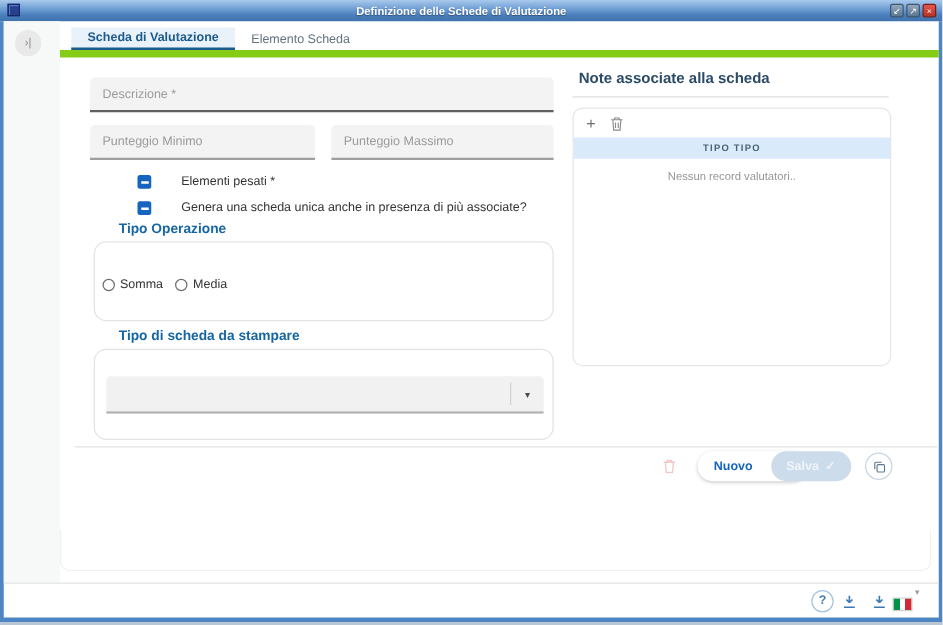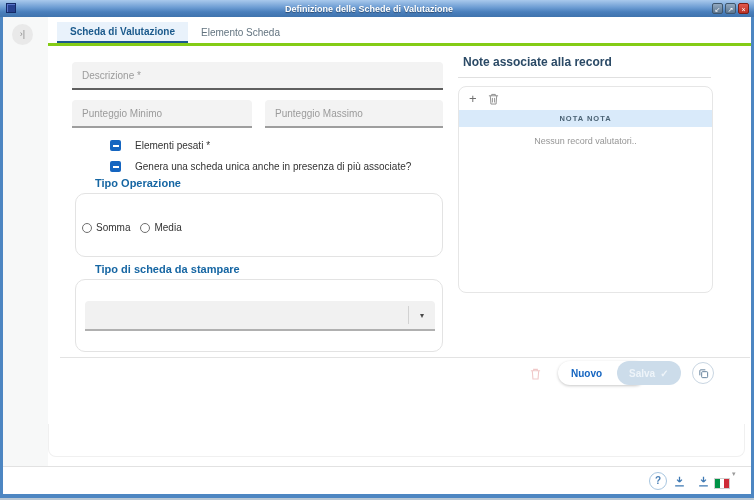--- a/index.html
+++ b/index.html
@@ -24,34 +24,34 @@
   .win-border-b { position:absolute; left:0; right:0; bottom:0; height:6px;
     background:linear-gradient(#4d86c2 0 60%, #b9c7d4 60% 100%); }
 
   
   .side-strip { position:absolute; left:3px; top:17px; width:45px; height:449px; background:#f7f8f8; }
   .expand-btn { position:absolute; left:12px; top:24px; width:21px; height:21px; border-radius:50%;
     background:#e9e9e9; border:none; color:#8c8c8c; font-size:9px; line-height:21px; text-align:center; cursor:pointer; }
 
   
   .tabbar { position:absolute; left:48px; top:22px; right:3px; height:24px;
-    border-bottom:3px solid #84cc16; display:flex; align-items:stretch; padding-left:9px; }
+    border-bottom:6px solid #84cc16; display:flex; align-items:stretch; padding-left:9px; }
   .tab { padding:0 13px; font-size:10px; display:flex; align-items:center; color:#62737f; cursor:pointer; }
   .tab.active { background:#e9f2fb; color:#1b5a8c; font-weight:bold; border-bottom:2px solid #1b5a8c; }
 
   
   .txt-field { position:absolute; height:28px; background:#f3f3f3; border:none;
     border-bottom:2px solid #9e9e9e; border-radius:4px 4px 0 0; padding:0 10px;
     font-size:10px; color:#333; font-family:"Liberation Sans", sans-serif; }
   .txt-field::placeholder { color:#9b9b9b; }
   #fld-desc { left:72px; top:62px; width:371px; border-bottom-color:#5f5f5f; }
   #fld-min  { left:72px; top:100px; width:180px; }
   #fld-max  { left:265px; top:100px; width:178px; }
 
-  .chk-row { position:absolute; left:74px; display:flex; align-items:center; gap:14px; cursor:pointer;padding-left:36px; }
+  .chk-row { position:absolute; left:74px; display:flex; align-items:center; gap:24px; cursor:pointer;padding-left:36px; }
   .chk-box { width:11px; height:11px; background:#1565c0; border-radius:2px; position:relative; flex:0 0 auto; }
   .chk-box::after { content:""; position:absolute; left:2.5px; top:4.5px; width:6px; height:2px; background:#fff; }
   .chk-label { font-size:10px; color:#333; }
   #chk1 { top:140px; } #chk2 { top:161px; }
 
   .fieldset { position:absolute; border:1px solid #e3e3e3; border-radius:10px; background:#fff; }
   .fieldset-title { position:absolute; font-size:11px; font-weight:bold; color:#1666a3; }
   #fs1 { left:75px; top:193px; width:368px; height:64px; }
   #fs1-title { left:95px; top:177px; }
   #fs2 { left:75px; top:279px; width:368px; height:73px; }
@@ -168,33 +168,33 @@
   </div>
 
   <div id="fs2-title" class="fieldset-title">Tipo di scheda da stampare</div>
   <div id="fs2" class="fieldset"></div>
   <div class="select-field">
     <span class="select-value"></span>
     <span class="select-sep"></span>
     <span class="select-arrow">▾</span>
   </div>
 
-  <div class="note-title">Note associate alla record</div>
+  <div class="note-title">Note associate alla scheda</div>
   <div class="note-hr"></div>
   <div class="note-box">
     <div class="note-toolbar">
       <span class="note-add">+</span>
       <span class="note-del">
         <svg width="11" height="12" viewBox="0 0 12 13" fill="none" stroke="#8a8a8a" stroke-width="1">
           <path d="M1 3h10 M4 3V1.5h4V3 M2.5 3l.7 9h5.6l.7-9 M4.8 5.3v5 M7.2 5.3v5"></path>
         </svg>
       </span>
     </div>
     <div class="note-head">
-      <span class="note-head-label">NOTA NOTA</span>
+      <span class="note-head-label">TIPO TIPO</span>
     </div>
     <div class="note-empty">Nessun record valutatori..</div>
   </div>
 
   <div class="action-divider"></div>
   <span class="trash-disabled">
     <svg width="11" height="12" viewBox="0 0 12 13" fill="none" stroke="#eec3c3" stroke-width="1.2">
       <path d="M1 3h10 M4 3V1.5h4V3 M2.5 3l.7 9h5.6l.7-9"></path>
     </svg>
   </span>

